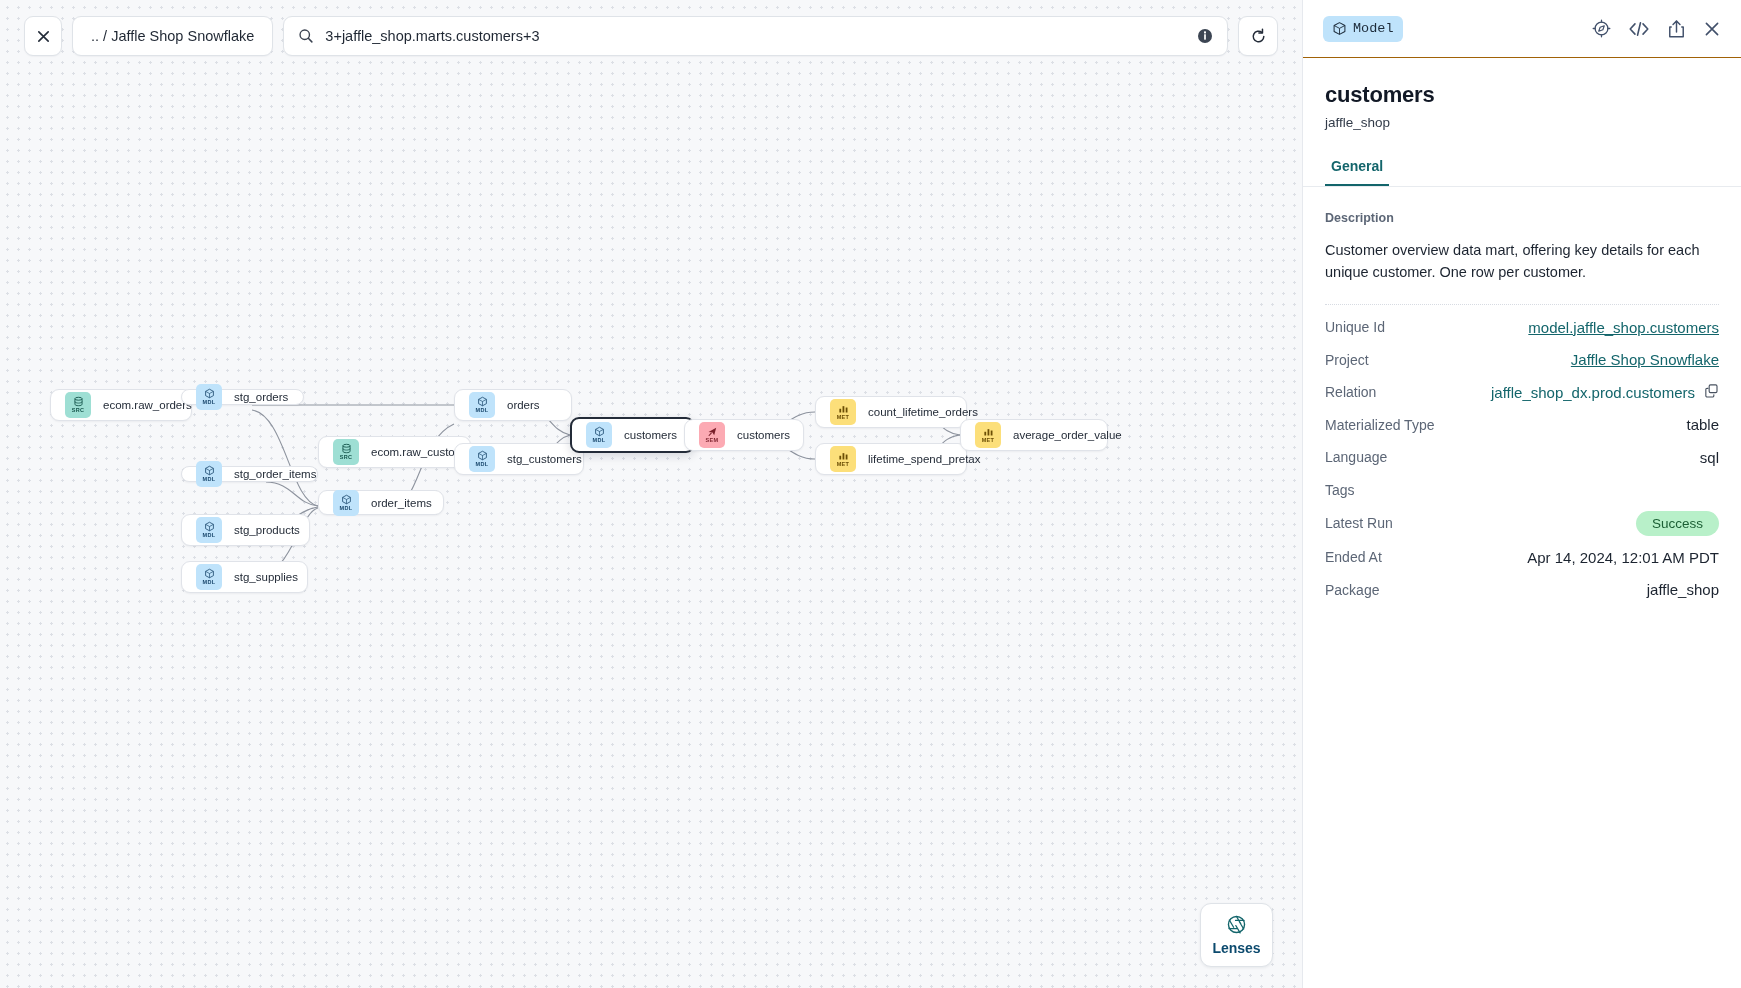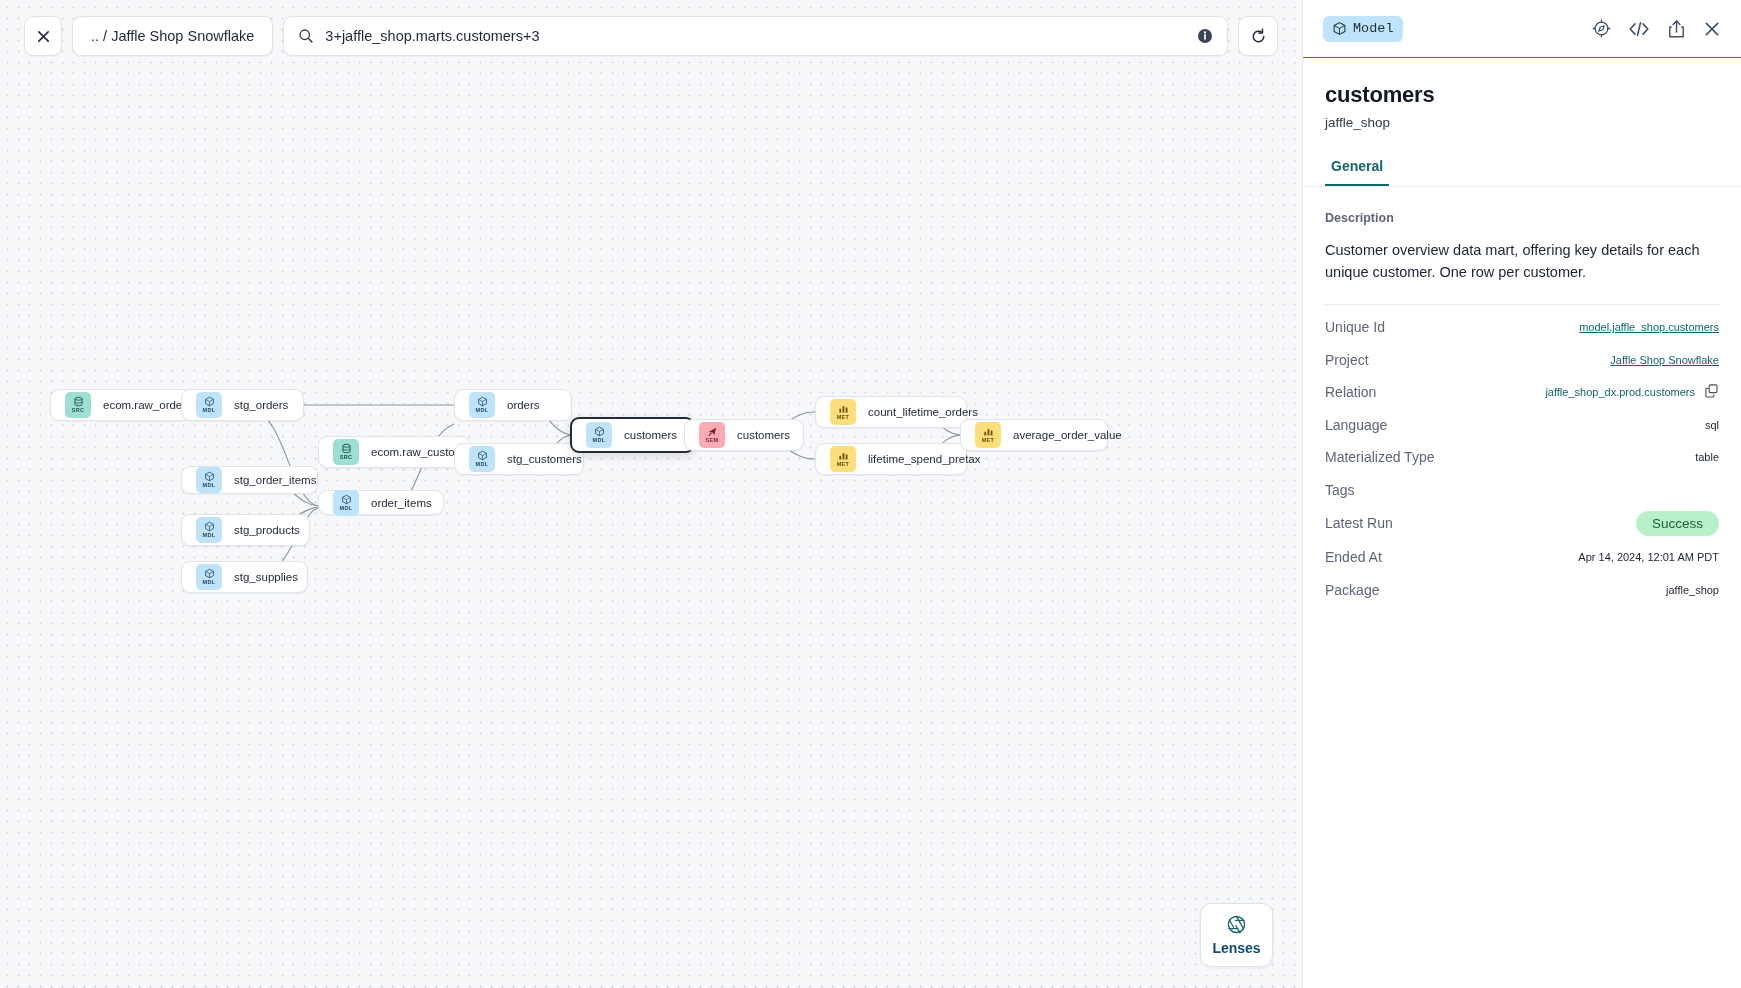--- a/index.html
+++ b/index.html
@@ -149,21 +149,21 @@
   #panel-body { padding: 24px 22px 0 22px; overflow-y: auto; flex: 1; }
   #desc-label { font-size: 12.5px; font-weight: 700; color: #5c6676; }
   #desc-text { font-size: 14.5px; line-height: 1.55; color: #1c2430; margin-top: 14px; }
   #desc-divider { border-top: 1.5px dotted #d7dbe2; margin: 20px 0 6px 0; }
 
   .row {
     display: flex; align-items: center; justify-content: space-between;
     min-height: 32.5px; gap: 14px; padding: 5px 0;
   }
   .row-label { font-size: 14px; color: #5c6676; white-space: nowrap; }
-  .row-value { font-size: 11px; color: #1c2430; text-align: center; }
+  .row-value { font-size: 15px; color: #1c2430; text-align: center; }
   .row-value.link { color: #13656b; text-decoration: underline; cursor: pointer; }
   .row-value.teal { color: #13656b; }
   .row-value-wrap { display: flex; align-items: center; gap: 9px; }
   .chip-gray {
     background: #f1f3f6; border-radius: 4px;
     padding: 3px 9px; font-size: 14px; color: #1c2430;
   }
   .chip-green {
     background: #b8f0c9; border-radius: 13px;
     padding: 5px 16px; font-size: 13.5px; color: #1b5e34; font-weight: 500;
@@ -244,31 +244,31 @@
           <span class="badge src">
             <svg width="11" height="11" viewBox="0 0 16 16">
               <ellipse cx="8" cy="4" rx="5.2" ry="2.1" fill="none" stroke="currentColor" stroke-width="1.3"></ellipse>
               <path d="M2.8 4 V12 c0 1.2 2.3 2.1 5.2 2.1 s5.2-.9 5.2-2.1 V4" fill="none" stroke="currentColor" stroke-width="1.3"></path>
               <path d="M2.8 8.2 c0 1.2 2.3 2.1 5.2 2.1 s5.2-.9 5.2-2.1" fill="none" stroke="currentColor" stroke-width="1.1"></path>
             </svg>
             <span class="bl">SRC</span>
           </span>
           <span class="node-label">ecom.raw_orders</span>
         </div>
-        <div class="node" style="left: 181px; top: 389px; width: 123px; height: 32px;">
+        <div class="node" style="left: 181px; top: 389px; width: 123px; height: 16px;">
           <span class="badge mdl">
             <svg width="11" height="11" viewBox="0 0 18 18">
               <path d="M9 2 L15.4 5.5 v7 L9 16 L2.6 12.5 v-7 Z" fill="none" stroke="currentColor" stroke-width="1.3" stroke-linejoin="round"></path>
               <path d="M2.6 5.5 L9 9 L15.4 5.5 M9 9 V16" fill="none" stroke="currentColor" stroke-width="1.1"></path>
             </svg>
             <span class="bl">MDL</span>
           </span>
           <span class="node-label">stg_orders</span>
         </div>
-        <div class="node" style="left: 181px; top: 466px; width: 137px; height: 28px;">
+        <div class="node" style="left: 181px; top: 466px; width: 137px; height: 16px;">
           <span class="badge mdl">
             <svg width="11" height="11" viewBox="0 0 18 18">
               <path d="M9 2 L15.4 5.5 v7 L9 16 L2.6 12.5 v-7 Z" fill="none" stroke="currentColor" stroke-width="1.3" stroke-linejoin="round"></path>
               <path d="M2.6 5.5 L9 9 L15.4 5.5 M9 9 V16" fill="none" stroke="currentColor" stroke-width="1.1"></path>
             </svg>
             <span class="bl">MDL</span>
           </span>
           <span class="node-label">stg_order_items</span>
         </div>
         <div class="node" style="left: 181px; top: 514px; width: 129px; height: 32px;">
@@ -466,29 +466,29 @@
             <div class="row-label">Relation</div>
             <div class="row-value-wrap">
               <div class="row-value teal">jaffle_shop_dx.prod.customers</div>
               <span class="copy-ic"><svg width="15" height="15" viewBox="0 0 18 18">
                   <rect x="6.2" y="2.2" width="9.4" height="9.4" rx="1.6" fill="none" stroke="currentColor" stroke-width="1.35"></rect>
                   <path d="M11.8 14.2 v1 a1.6 1.6 0 0 1-1.6 1.6 H3.8 A1.6 1.6 0 0 1 2.2 15.2 V8 a1.6 1.6 0 0 1 1.6-1.6 h1" fill="none" stroke="currentColor" stroke-width="1.35" stroke-linecap="round"></path>
                 </svg></span>
             </div>
           </div>
           <div class="row">
+            <div class="row-label">Materialized Type</div>
+            <div class="row-value-wrap">
+              <div class="row-value">table</div>
+            </div>
+          </div>
+          <div class="row">
             <div class="row-label">Language</div>
             <div class="row-value-wrap">
               <div class="row-value">sql</div>
-            </div>
-          </div>
-          <div class="row">
-            <div class="row-label">Materialized Type</div>
-            <div class="row-value-wrap">
-              <div class="row-value">table</div>
             </div>
           </div>
           <div class="row">
             <div class="row-label">Tags</div>
             <div class="row-value-wrap">
               <div class="row-value"></div>
             </div>
           </div>
           <div class="row">
             <div class="row-label">Latest Run</div>

